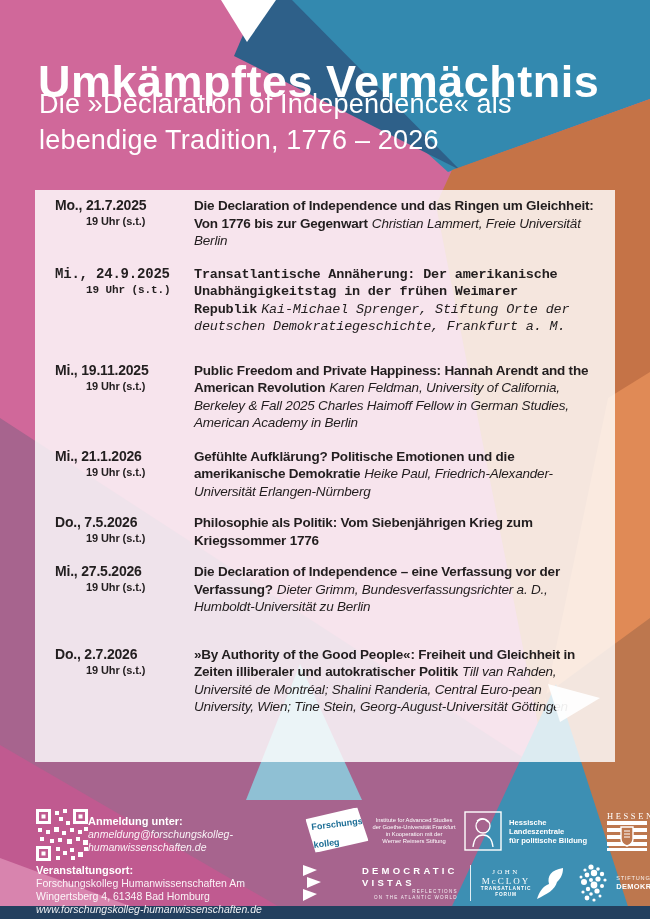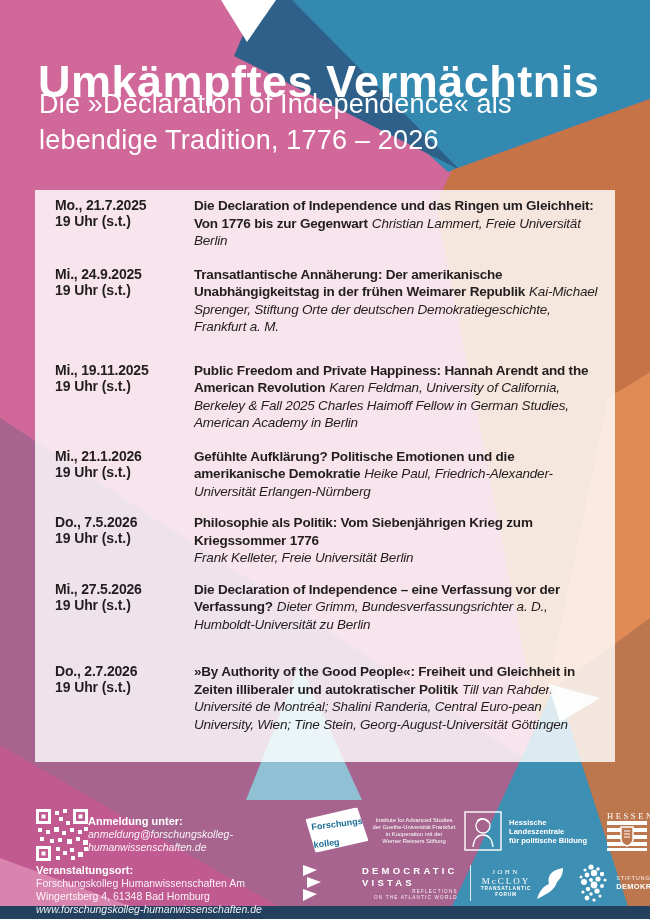--- a/index.html
+++ b/index.html
@@ -13,28 +13,28 @@
              letter-spacing:.5px;line-height:1.05;}
   .hdr-sub{left:39px;top:86px;width:560px;color:#fff;font-size:27px;font-weight:400;
            line-height:36px;letter-spacing:.2px;}
   .hdr-sub span{display:block;}
 
   
   .panel{left:35px;top:190px;width:580px;height:572px;background:rgba(255,255,255,.82);
          box-sizing:border-box;padding:2px 13px 0 20px;color:#221e1f;}
   .event{display:grid;grid-template-columns:122px 1fr;column-gap:17px;}
   .event:nth-of-type(1){margin-top:5px;}
-  .event:nth-of-type(2){margin-top:16px;}
+  .event:nth-of-type(2){margin-top:16px;font-family:Liberation Mono, monospace;}
   .event:nth-of-type(3){margin-top:26px;}
   .event:nth-of-type(4){margin-top:16px;}
   .event:nth-of-type(5){margin-top:14px;}
   .event:nth-of-type(6){margin-top:14px;}
   .event:nth-of-type(7){margin-top:30px;}
   .edate{font-size:14px;font-weight:bold;line-height:17px;letter-spacing:-.2px;}
-  .etime{font-size:14px;font-weight:bold;line-height:15px;letter-spacing:-.1px;}
+  .etime{font-size:11px;font-weight:bold;line-height:15px;letter-spacing:-.1px;margin-left:31px;}
   .edesc{margin:0;font-size:13.5px;line-height:17.5px;letter-spacing:-.2px;}
   .etitle{font-weight:bold;margin-right:4px;}
   .espeaker{font-style:italic;}
   .event:nth-of-type(5) .espeaker{display:block;}
 
   
   .reg{left:36px;top:809px;display:flex;color:#fff;}
   .reg-txt{padding-top:5px;}
   .f-label{font-size:11px;font-weight:bold;line-height:14px;}
   .f-body{font-size:10.5px;line-height:13px;color:rgba(255,255,255,.92);}
@@ -128,21 +128,21 @@
         <div class="etime">19 Uhr (s.t.)</div>
       </div>
       <p class="edesc"><span class="etitle">Gefühlte Aufklärung? Politische Emotionen und die amerikanische Demokratie</span><span class="espeaker">Heike Paul, Friedrich-Alexander-Universität Erlangen-Nürnberg</span></p>
     </div>
 
     <div class="event">
       <div>
         <div class="edate">Do., 7.5.2026</div>
         <div class="etime">19 Uhr (s.t.)</div>
       </div>
-      <p class="edesc"><span class="etitle">Philosophie als Politik: Vom Siebenjährigen Krieg zum Kriegssommer 1776</span><span class="espeaker">Frank Kelleter, Freie Universität Berlin</span></p>
+      <p class="edesc"><span class="etitle">Philosophie als Politik: Vom Siebenjährigen Krieg zum Kriegssommer 1776</span></p>
     </div>
 
     <div class="event">
       <div>
         <div class="edate">Mi., 27.5.2026</div>
         <div class="etime">19 Uhr (s.t.)</div>
       </div>
       <p class="edesc"><span class="etitle">Die Declaration of Independence – eine Verfassung vor der Verfassung?</span><span class="espeaker">Dieter Grimm, Bundesverfassungsrichter a. D., Humboldt-Universität zu Berlin</span></p>
     </div>
 

